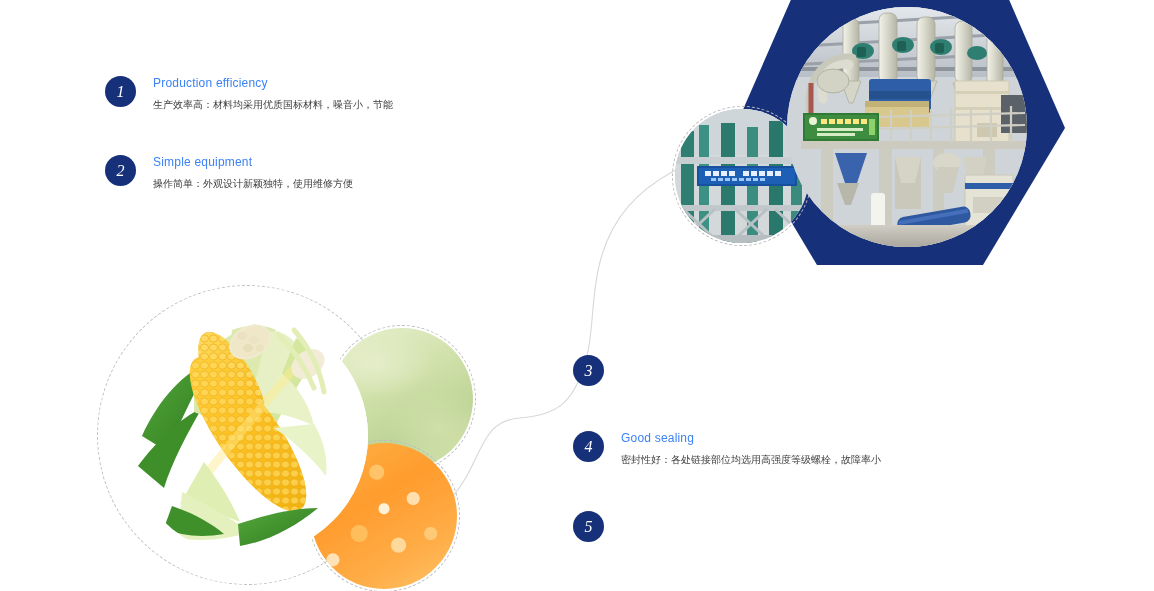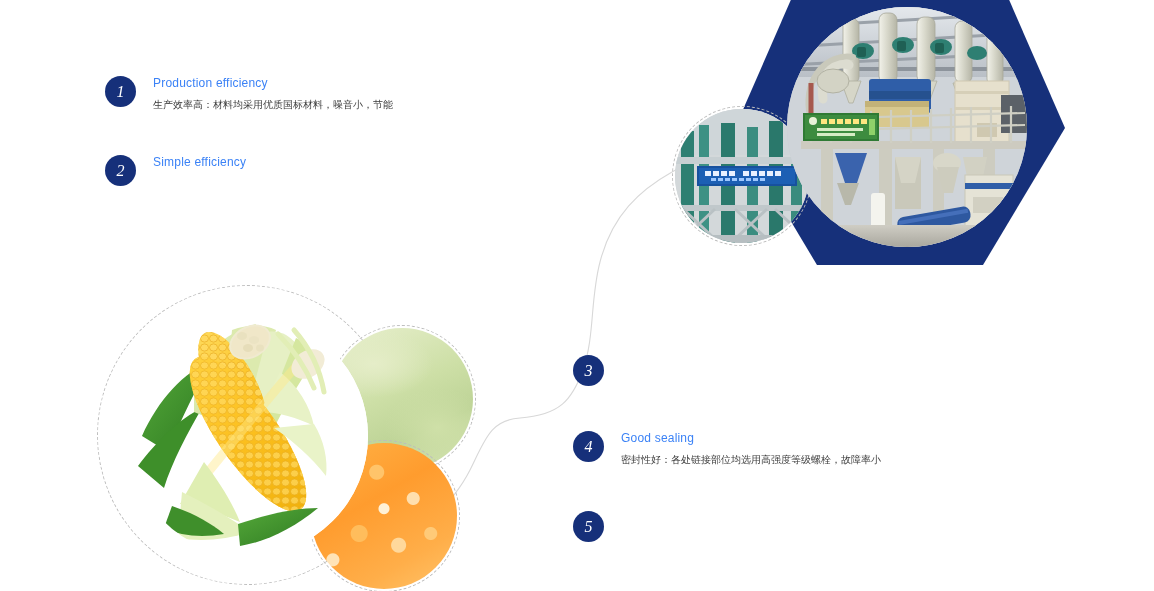--- a/index.html
+++ b/index.html
@@ -404,21 +404,22 @@
     <div class="badge">1</div>
     <div class="ftext">
       <div class="fen">Production efficiency</div>
       <div class="fcn">生产效率高：材料均采用优质国标材料，噪音小，节能</div>
     </div>
   </div>
 
   <div class="feature" style="left:105px;top:153px;">
     <div class="badge">2</div>
     <div class="ftext">
-      <div class="fen">Simple efficiency</div>
+      <div class="fen">Simple equipment</div>
+      <div class="fcn">操作简单：外观设计新颖独特，使用维修方便</div>
     </div>
   </div>
 
   <div class="feature" style="left:573px;top:353px;">
     <div class="badge">3</div>
   </div>
 
   <div class="feature" style="left:573px;top:429px;">
     <div class="badge">4</div>
     <div class="ftext">

